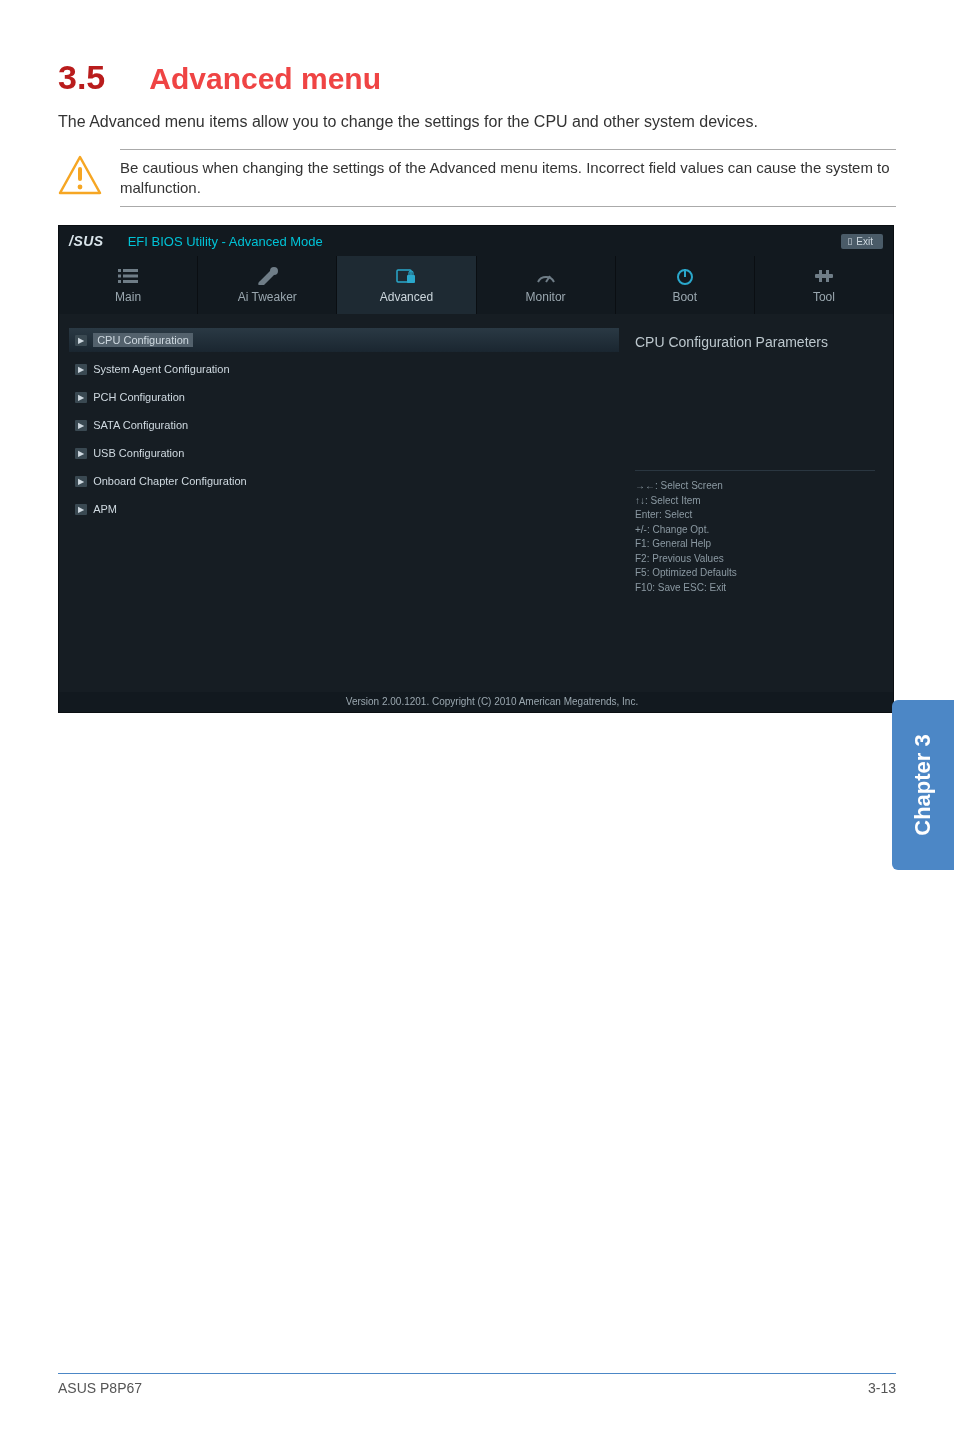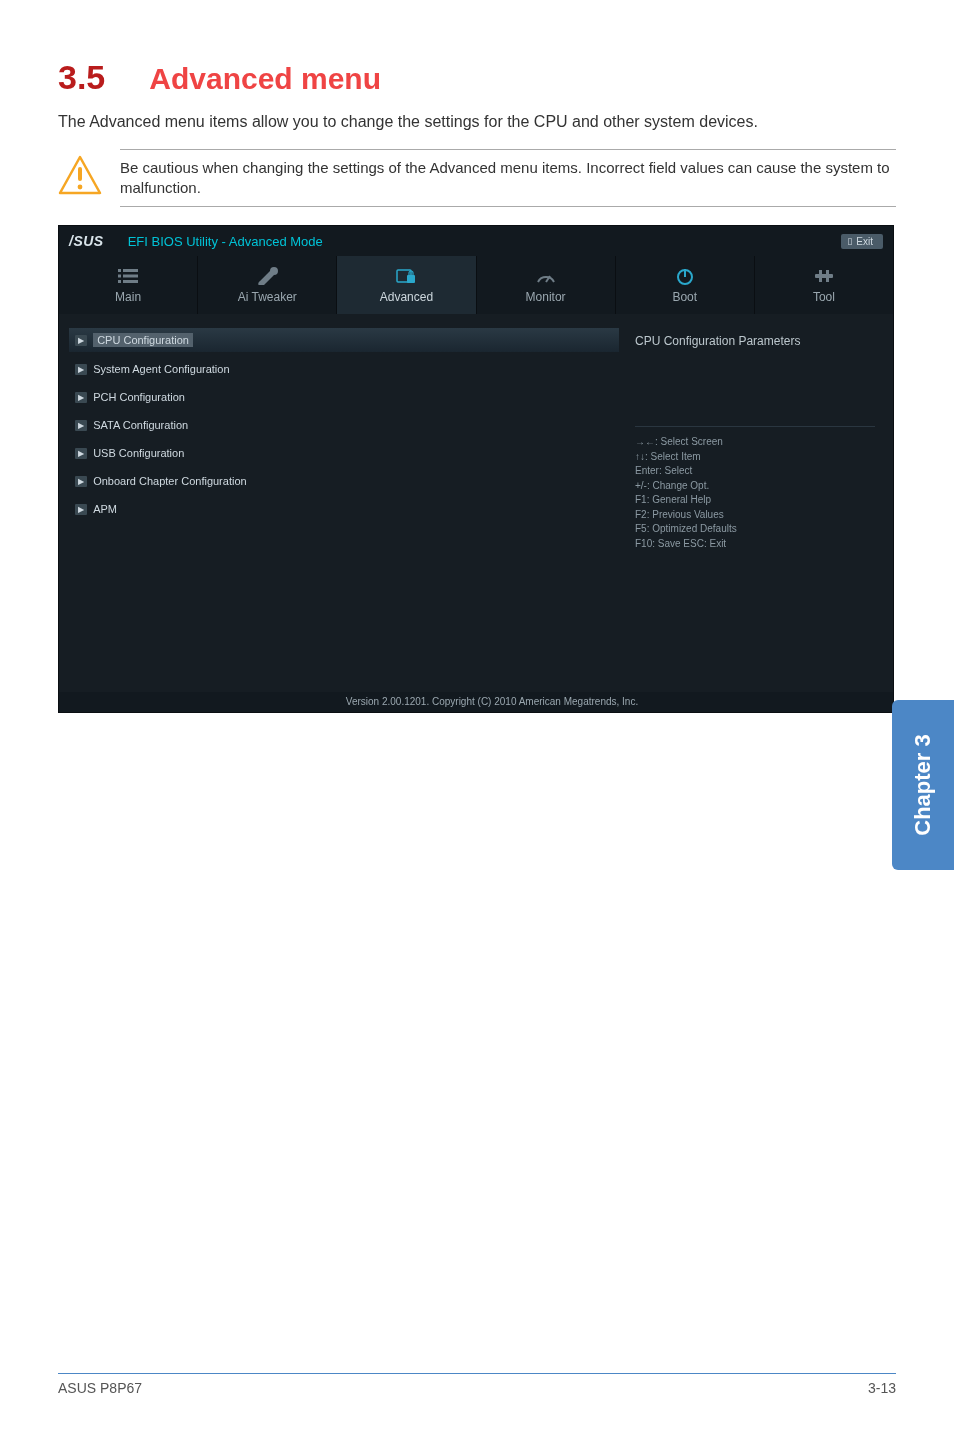--- a/index.html
+++ b/index.html
@@ -173,22 +173,22 @@
     padding: 1px 4px;
   }
   .right-col {
     width: 256px;
     padding: 6px 8px;
     font-size: 10px;
     color: #9aa7af;
   }
   .right-col .title {
     color: #bcc7cd;
-    margin-bottom: 78px;
-    font-size: 12px;
+    margin-bottom: 120px;
+    font-size: 14px;
   }
   .right-col hr {
     border: none;
     border-top: 1px solid #2a3640;
     margin-bottom: 8px;
   }
   .help-list {
     line-height: 1.45;
     color: #8b99a2;
     font-size: 10px;

